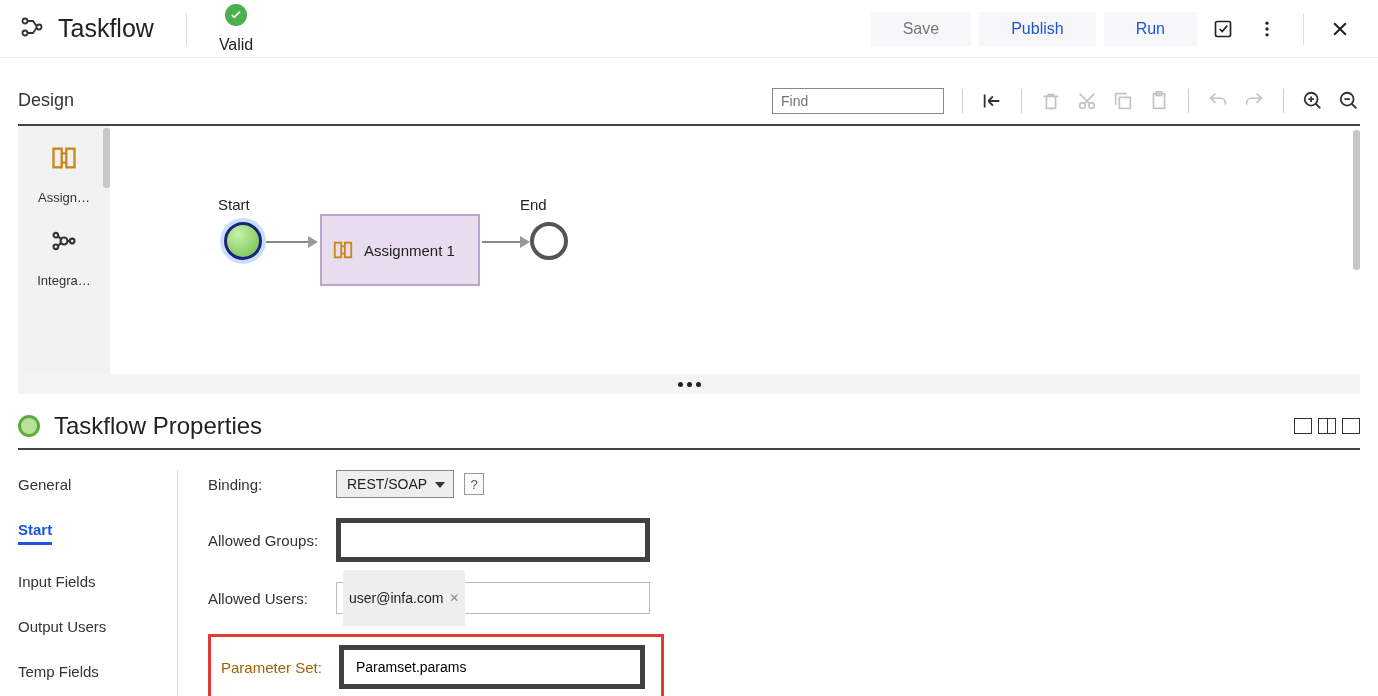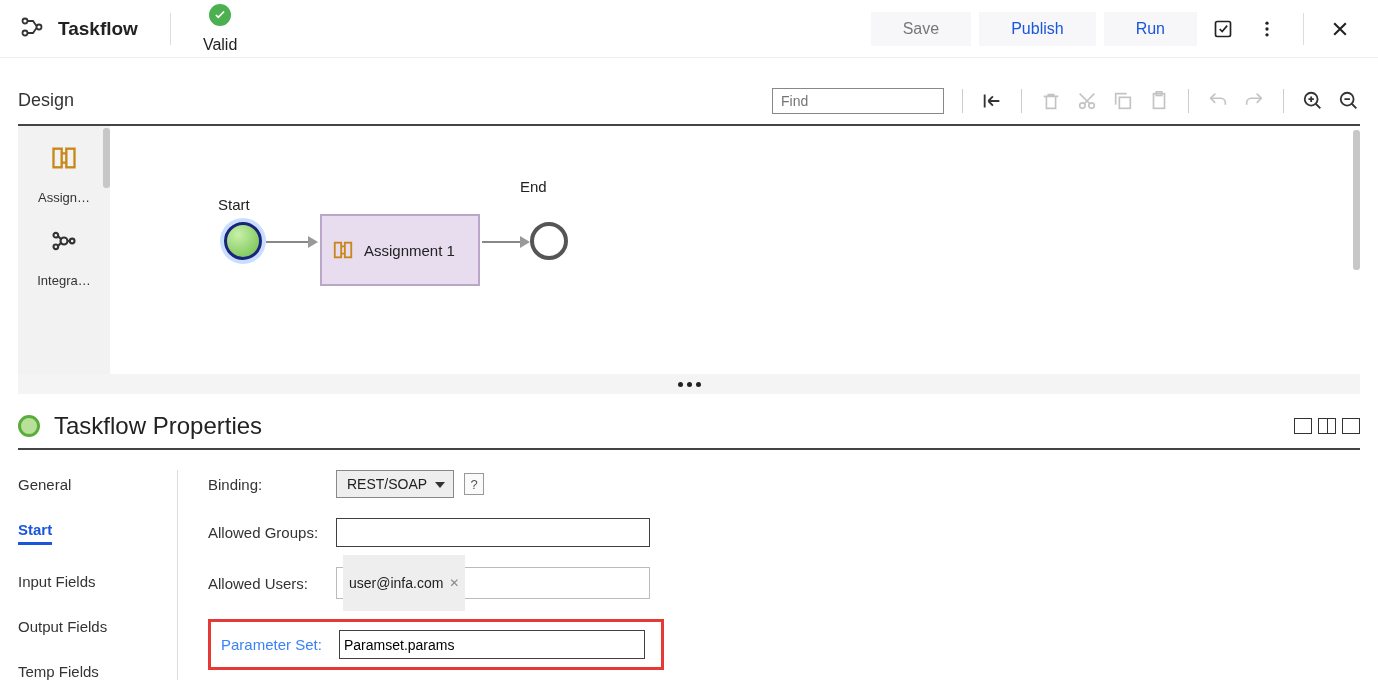--- a/index.html
+++ b/index.html
@@ -5,21 +5,21 @@
   * { box-sizing: border-box; }
   html, body { margin: 0; padding: 0; font-family: -apple-system, "Segoe UI", Arial, sans-serif; color: #222; background: #fff; }
   body { width: 1378px; height: 696px; overflow: hidden; }
 
   .topbar {
     display: flex; align-items: center; height: 58px; padding: 0 20px;
     border-bottom: 1px solid #eee;
   }
   .tb-left { display: flex; align-items: center; gap: 14px; }
   .app-icon svg { width: 24px; height: 24px; }
-  .app-title { font-size: 19px; font-weight: 700; }
+  .app-title { font-size: 25px; font-weight: 400; }
   .vdiv { width: 1px; height: 32px; background: #ddd; margin: 0 18px; }
   .valid-badge { display: flex; align-items: center; gap: 10px; flex-direction: column; }
   .valid-circle { width: 22px; height: 22px; background: #4caf50; border-radius: 50%; display: flex; align-items: center; justify-content: center; }
   .valid-circle svg { width: 14px; height: 14px; }
   .tb-right { margin-left: auto; display: flex; align-items: center; gap: 8px; }
   .btn { border: none; background: #f7f7f9; color: #777; height: 34px; padding: 0 32px; font-size: 16px; cursor: pointer; }
   .btn-link { color: #1a56db; }
   .icon-btn { width: 36px; height: 36px; background: transparent; border: none; cursor: pointer; display: flex; align-items: center; justify-content: center; }
   .icon-btn svg { width: 20px; height: 20px; }
 
@@ -90,27 +90,27 @@
   .tabs { width: 160px; border-right: 1px solid #ddd; display: flex; flex-direction: column; gap: 28px; padding: 6px 0 0 0; }
   .tab { font-size: 15px; color: #333; cursor: pointer; }
   .tab.active { color: #1a56db; font-weight: 700; border-bottom: 3px solid #1a56db; padding-bottom: 4px; width: fit-content; }
 
   .form { padding-left: 30px; }
   .row { display: flex; align-items: center; margin-bottom: 20px; }
   .row-label { width: 128px; font-size: 15px; color: #333; }
   .select { border: 1px solid #888; background: #eee; height: 28px; padding: 0 26px 0 10px; font-size: 14px; position: relative; display:flex; align-items:center; }
   .select::after { content: ""; position: absolute; right: 8px; top: 11px; border-left: 5px solid transparent; border-right: 5px solid transparent; border-top: 6px solid #333; }
   .help-btn { margin-left: 10px; width: 20px; height: 22px; border: 1px solid #999; background: #fafafa; display:flex;align-items:center;justify-content:center; font-size:13px; color:#555; cursor:pointer; }
-  .text-input { border: 1px solid #404040; height: 29px; width: 314px; padding: 0 4px; font-size: 14px; }
+  .text-input { border: 5px solid #404040; height: 44px; width: 314px; padding: 0 12px; font-size: 14px; }
   .tag-input { border: 1px solid #bbb; height: 32px; width: 314px; padding: 2px 6px; display:flex; align-items:center; gap:6px; }
   .tag { background: #eee; padding: 20px 6px; font-size: 14px; display:flex; align-items:center; gap:6px; }
   .tag .x { color: #888; cursor: pointer; font-size: 12px; }
 
   .highlight-row { border: 3px solid #e53935; padding: 8px 10px 8px 10px; width: 456px; margin-left: 0px; display:flex; align-items:center; }
-  .highlight-row .row-label { color: #3b82f6; }
+  .highlight-row .row-label { color: #a16207; }
   .highlight-row .text-input { width: 306px; }
 </style>
 </head>
 <body>
 
 <div class="topbar">
   <div class="tb-left">
     <span class="app-icon">
       <svg viewBox="0 0 24 24" fill="none" stroke="#333" stroke-width="1.8">
         <circle cx="5" cy="6" r="2.5"></circle>
@@ -262,21 +262,21 @@
             <rect x="14" y="4" width="7" height="16"></rect>
             <path d="M10 8h4M10 16h4"></path>
           </svg>
       </span>
       <span style="font-size:15px;">Assignment 1</span>
     </div>
 
     <div class="conn" style="left:372px; top:115px; width:44px;"></div>
     <div class="arrow-head" style="left:410px; top:110px;"></div>
 
-    <span class="node-label" style="left:410px; top:52px;">End</span>
+    <span class="node-label" style="left:410px; top:70px;">End</span>
     <div class="end-node" style="left:420px; top:96px;"></div>
   </div>
 </div>
 
 <div class="drag-handle">
   <div class="dots">
       <span></span>
       <span></span>
       <span></span>
     </div>
@@ -295,21 +295,21 @@
       <span class="layout-opt">
           <div></div>
         </span>
     </div>
   </div>
   <div class="props-body">
     <div class="tabs">
       <span class="tab">General</span>
       <span class="tab active">Start</span>
       <span class="tab">Input Fields</span>
-      <span class="tab">Output Fields</span>
+      <span class="tab">Output Users</span>
       <span class="tab">Temp Fields</span>
     </div>
     <div class="form">
       <div class="row">
         <span class="row-label">Binding:</span>
         <span class="select">
             <span>REST/SOAP</span>
           </span>
         <span class="help-btn">?</span>
       </div>

